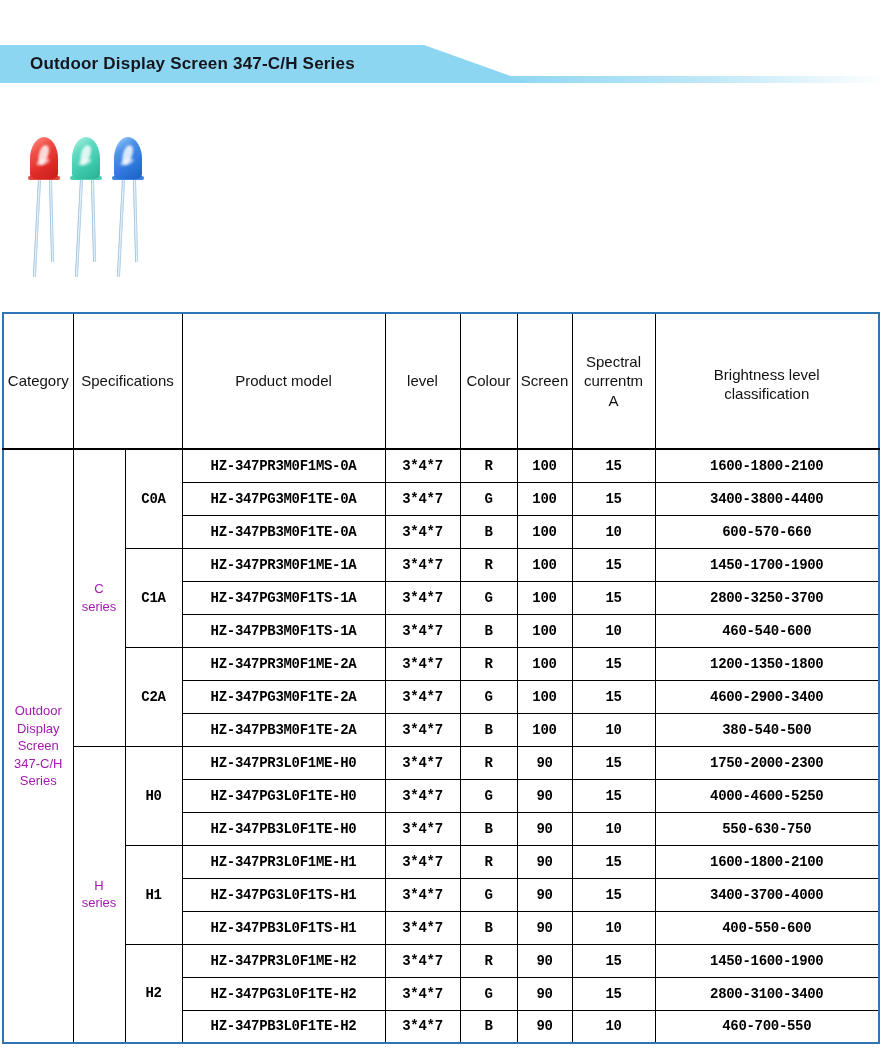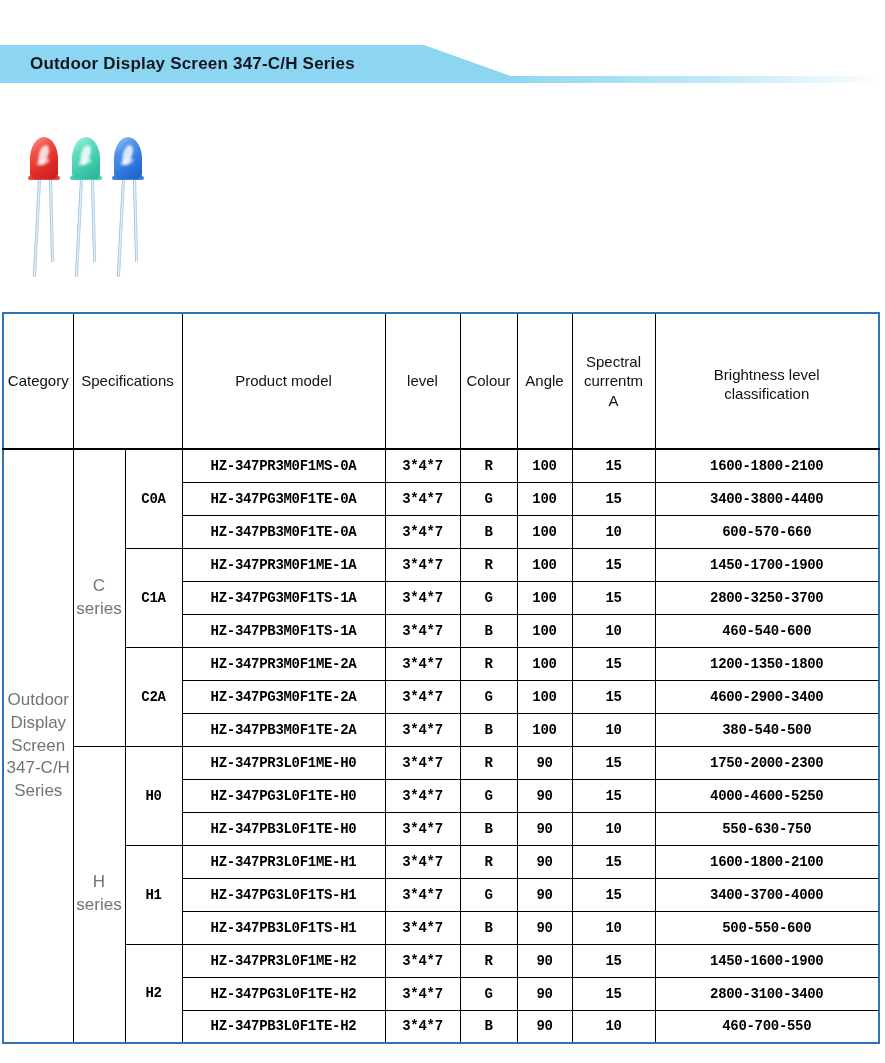--- a/index.html
+++ b/index.html
@@ -69,21 +69,21 @@
     overflow: hidden; padding: 0 2px;
   }
   table.spec thead tr { height: 136px; }
   table.spec tbody tr { height: 33px; }
   table.spec th { font-size: 15px; font-weight: 400; color: #111111; line-height: 1.3; }
   table.spec thead th { border-bottom-width: 2px; }
   .hwrap { display: inline-block; }
   .hwrap.w-spectral { width: 70px; }
   .hwrap.w-bright { width: 155px; margin-top: 6px; }
   td.cat, td.series {
-    font-family: "Liberation Sans", sans-serif; font-size: 17px; color: #737373; line-height: 1.35;
+    font-family: "Liberation Sans", sans-serif; font-size: 13px; color: #a21caf; line-height: 1.35;
   }
   td.group, td.model, td.mono {
     font-family: "Liberation Mono", "DejaVu Sans Mono", monospace;
     font-weight: 700; font-size: 14px; color: #000000; letter-spacing: -0.3px;
   }
   
   th.teal-left, td.teal-left { border-left: 2px solid #2fbf9a; }
 </style>
 </head>
 <body>
@@ -136,21 +136,21 @@
       <col style="width:83px">
       <col style="width:224px">
   </colgroup>
   <thead>
     <tr>
       <th>Category</th>
       <th colspan="2">Specifications</th>
       <th class="teal-left">Product model</th>
       <th>level</th>
       <th>Colour</th>
-      <th>Angle</th>
+      <th>Screen</th>
       <th><span class="hwrap w-spectral">Spectral currentm A</span></th>
       <th><span class="hwrap w-bright">Brightness level classification</span></th>
     </tr>
   </thead>
   <tbody>
       <tr>
         <td class="cat" rowspan="18">Outdoor Display Screen 347-C/H Series</td>
         <td class="series" rowspan="9">C series</td>
         <td class="group" rowspan="3">C0A</td>
         <td class="model teal-left">HZ-347PR3M0F1MS-0A</td>
@@ -268,21 +268,21 @@
         <td class="mono">90</td>
         <td class="mono">15</td>
         <td class="mono">3400-3700-4000</td>
       </tr>
       <tr>
         <td class="model teal-left">HZ-347PB3L0F1TS-H1</td>
         <td class="mono">3*4*7</td>
         <td class="mono">B</td>
         <td class="mono">90</td>
         <td class="mono">10</td>
-        <td class="mono">500-550-600</td>
+        <td class="mono">400-550-600</td>
       </tr>
       <tr>
         <td class="group" rowspan="3">H2</td>
         <td class="model teal-left">HZ-347PR3L0F1ME-H2</td>
         <td class="mono">3*4*7</td>
         <td class="mono">R</td>
         <td class="mono">90</td>
         <td class="mono">15</td>
         <td class="mono">1450-1600-1900</td>
       </tr>

